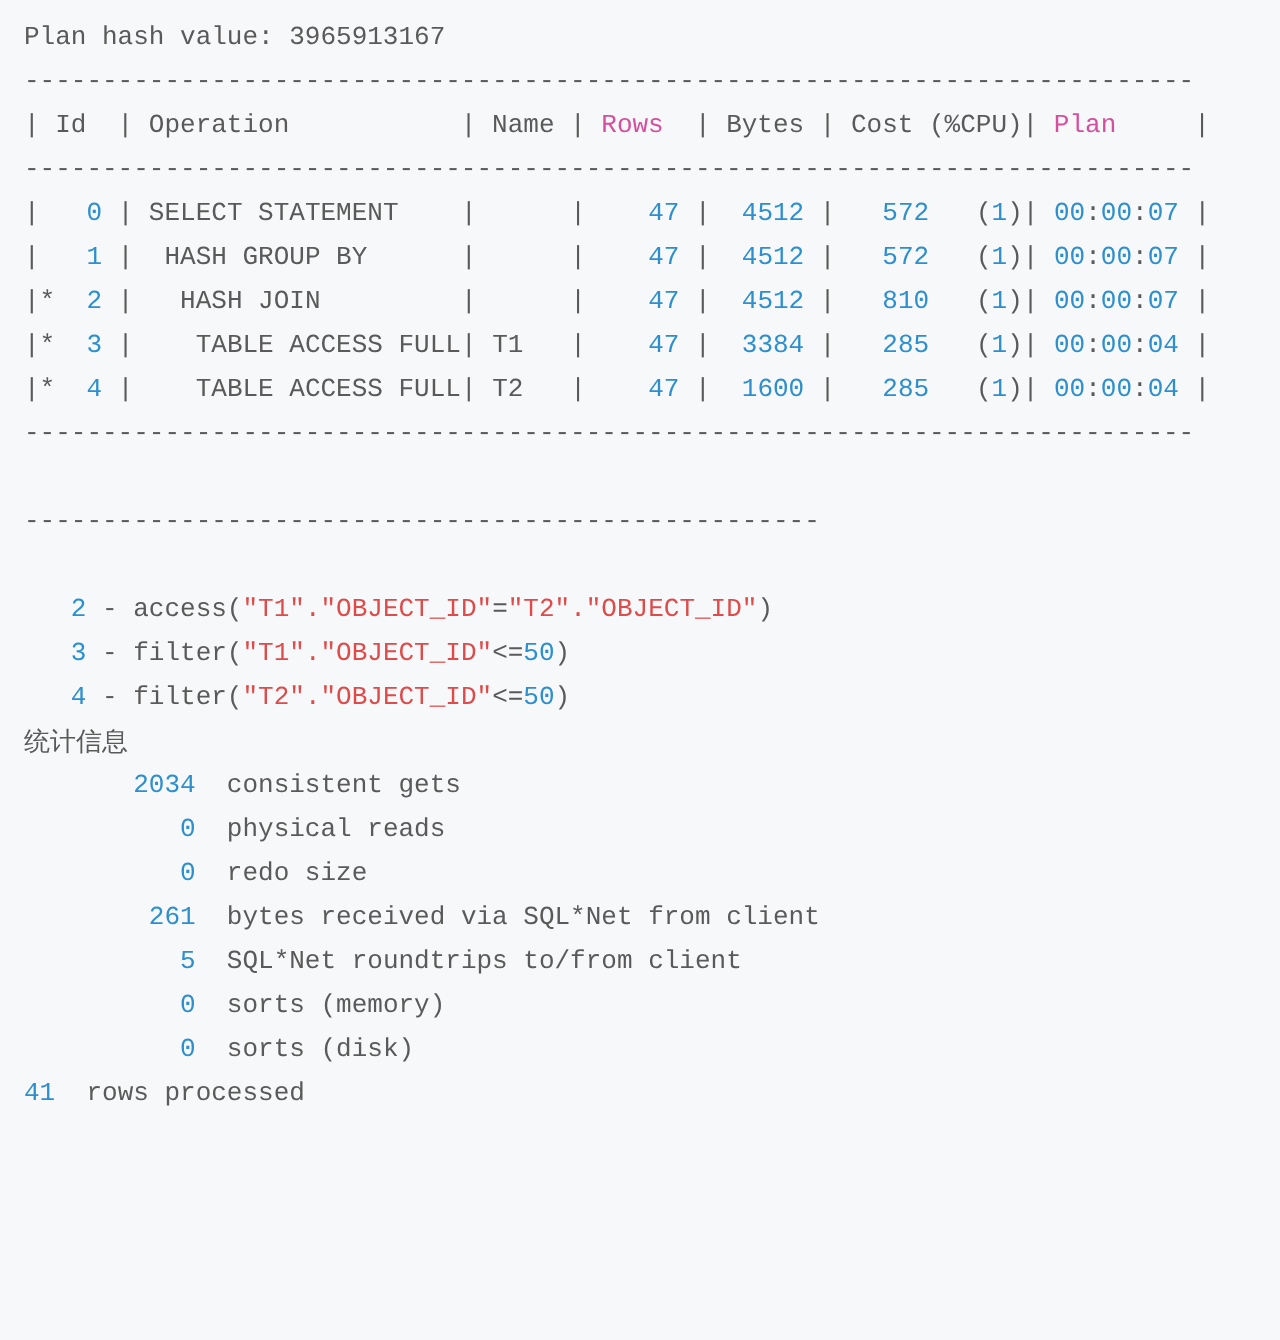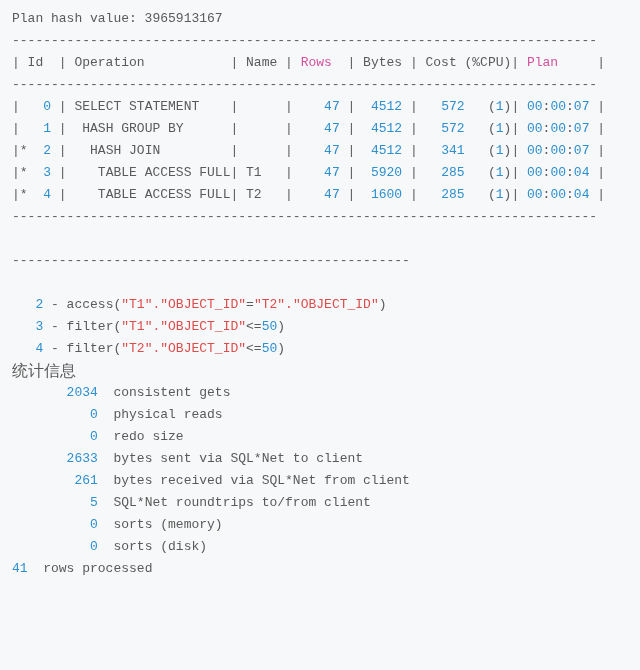--- a/index.html
+++ b/index.html
@@ -17,45 +17,44 @@
     padding: 8px 12px 0 12px;
     line-height: 22px;
     overflow: hidden;
   }
   .line {
     white-space: pre;
   }
   .num   { color: #2e8fcf; }
   .str   { color: #de4b4b; }
   .kw    { color: #d64f9e; font-family: Liberation Mono, monospace; }
-  .label { color: #5a5a5a; font-family: Arial, sans-serif; font-size: 16px; }
+  .label { color: #5a5a5a; font-family: Arial, sans-serif; font-size: 13px; }
 </style>
 </head>
 <body>
 
 <div id="out">
     <div class="line">Plan hash value: 3965913167</div>
     <div class="line">---------------------------------------------------------------------------</div>
     <div class="line">| Id  | Operation           | Name | <span class="kw">Rows</span>  | Bytes | Cost (%CPU)| <span class="kw">Plan</span>     |</div>
     <div class="line">---------------------------------------------------------------------------</div>
     <div class="line">|   <span class="num">0</span> | SELECT STATEMENT    |      |    <span class="num">47</span> |  <span class="num">4512</span> |   <span class="num">572</span>   (<span class="num">1</span>)| <span class="num">00</span>:<span class="num">00</span>:<span class="num">07</span> |</div>
     <div class="line">|   <span class="num">1</span> |  HASH GROUP BY      |      |    <span class="num">47</span> |  <span class="num">4512</span> |   <span class="num">572</span>   (<span class="num">1</span>)| <span class="num">00</span>:<span class="num">00</span>:<span class="num">07</span> |</div>
-    <div class="line">|*  <span class="num">2</span> |   HASH JOIN         |      |    <span class="num">47</span> |  <span class="num">4512</span> |   <span class="num">341</span>   (<span class="num">1</span>)| <span class="num">00</span>:<span class="num">00</span>:<span class="num">07</span> |</div>
-    <div class="line">|*  <span class="num">3</span> |    TABLE ACCESS FULL| T1   |    <span class="num">47</span> |  <span class="num">5920</span> |   <span class="num">285</span>   (<span class="num">1</span>)| <span class="num">00</span>:<span class="num">00</span>:<span class="num">04</span> |</div>
+    <div class="line">|*  <span class="num">2</span> |   HASH JOIN         |      |    <span class="num">47</span> |  <span class="num">4512</span> |   <span class="num">810</span>   (<span class="num">1</span>)| <span class="num">00</span>:<span class="num">00</span>:<span class="num">07</span> |</div>
+    <div class="line">|*  <span class="num">3</span> |    TABLE ACCESS FULL| T1   |    <span class="num">47</span> |  <span class="num">3384</span> |   <span class="num">285</span>   (<span class="num">1</span>)| <span class="num">00</span>:<span class="num">00</span>:<span class="num">04</span> |</div>
     <div class="line">|*  <span class="num">4</span> |    TABLE ACCESS FULL| T2   |    <span class="num">47</span> |  <span class="num">1600</span> |   <span class="num">285</span>   (<span class="num">1</span>)| <span class="num">00</span>:<span class="num">00</span>:<span class="num">04</span> |</div>
     <div class="line">---------------------------------------------------------------------------</div>
     <div class="line"> </div>
     <div class="line">---------------------------------------------------</div>
     <div class="line"> </div>
     <div class="line">   <span class="num">2</span> - access(<span class="str">"T1"."OBJECT_ID"</span>=<span class="str">"T2"."OBJECT_ID"</span>)</div>
     <div class="line">   <span class="num">3</span> - filter(<span class="str">"T1"."OBJECT_ID"</span>&lt;=<span class="num">50</span>)</div>
     <div class="line">   <span class="num">4</span> - filter(<span class="str">"T2"."OBJECT_ID"</span>&lt;=<span class="num">50</span>)</div>
     <div class="label">统计信息</div>
     <div class="line">       <span class="num">2034</span>  consistent gets</div>
     <div class="line">          <span class="num">0</span>  physical reads</div>
     <div class="line">          <span class="num">0</span>  redo size</div>
-    <div class="line">       <span class="num">2633</span>  bytes sent via SQL*Net to client</div>
     <div class="line">        <span class="num">261</span>  bytes received via SQL*Net from client</div>
     <div class="line">          <span class="num">5</span>  SQL*Net roundtrips to/from client</div>
     <div class="line">          <span class="num">0</span>  sorts (memory)</div>
     <div class="line">          <span class="num">0</span>  sorts (disk)</div>
     <div class="line"><span class="num">41</span>  rows processed</div>
   </div>
 
 </body></html>

